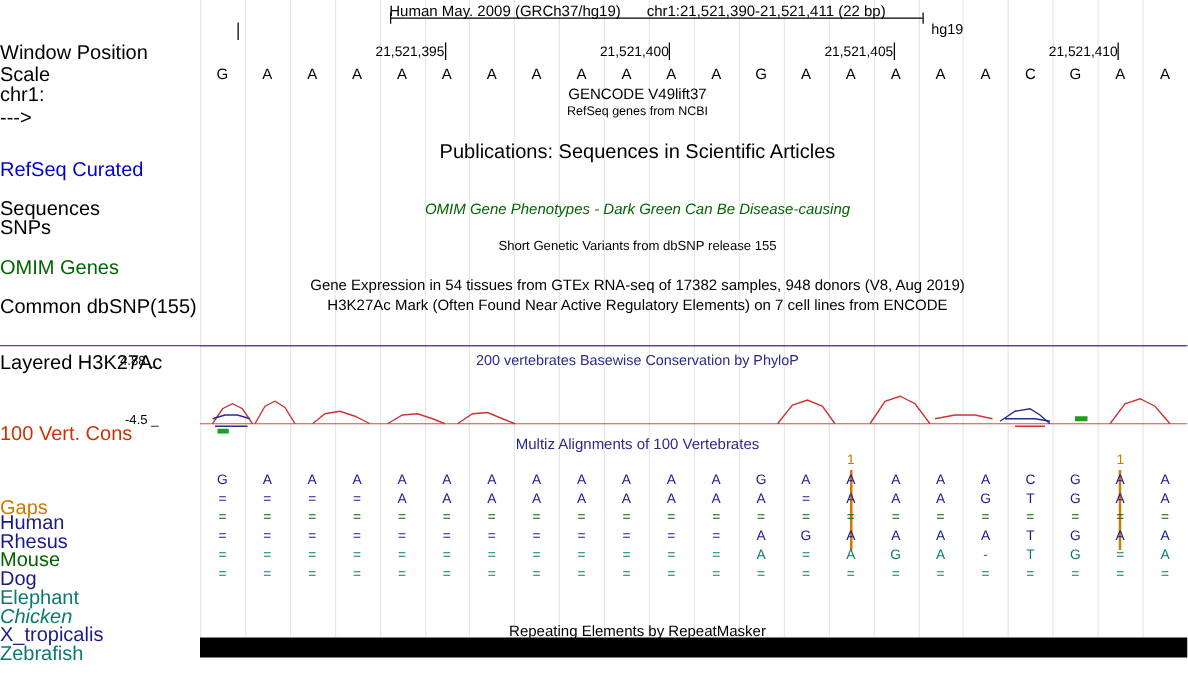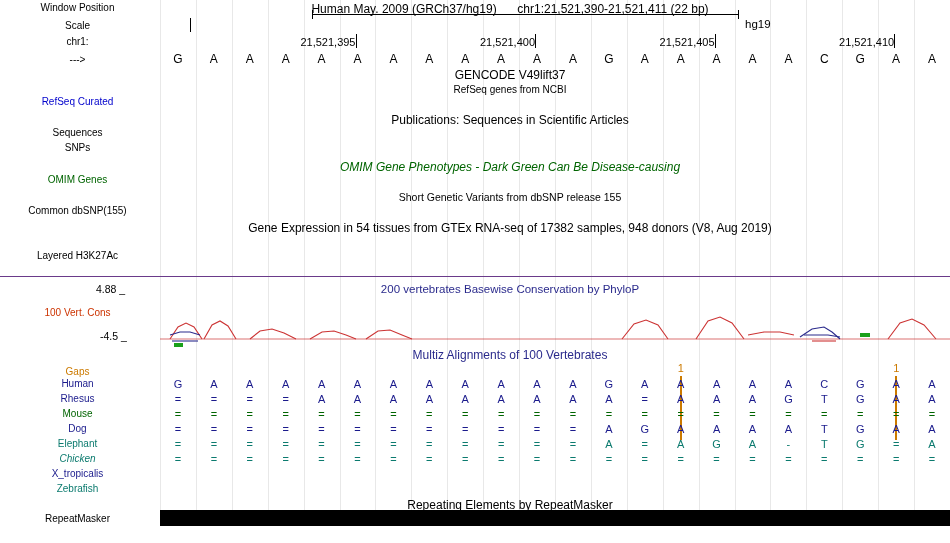--- a/index.html
+++ b/index.html
@@ -1,18 +1,18 @@
 <!DOCTYPE html>
 <html><head>
 <meta charset="utf-8">
 <style>
   html,body{margin:0;padding:0;}
   body{width:950px;height:543px;background:#ffffff;font-family:"Liberation Sans",sans-serif;font-size:11px;color:#000;overflow:hidden;position:relative;}
   .stage{position:relative;width:950px;height:543px;}
-  .lbl{position:absolute;text-align:center;white-space:nowrap;font-size:10px;}
+  .lbl{position:absolute;text-align:left;white-space:nowrap;font-size:16px;margin-top:32px;}
   .ctr{position:absolute;text-align:center;white-space:nowrap;}
   .gridcol{position:absolute;top:0;width:1px;background:#e8e8e8;}
   .baseRow{position:absolute;left:160px;width:790px;height:14px;}
   .baseRow span{position:absolute;text-align:center;width:18px;font-size:12px;}
   .tick{position:absolute;width:1px;background:#000;}
   .rule{position:absolute;background:#000;height:1px;}
   .navy{color:#1a1a8c;}
   .blue{color:#0000cc;}
   .dkgreen{color:#006400;}
   .teal{color:#0b7a6e;}
@@ -106,31 +106,32 @@
       <span style="left: 691.227px;">G</span>
       <span style="left: 727.136px;">A</span>
       <span style="left: 763.045px;">A</span>
     </div>
 
   <div class="ctr" style="left:160px;top:68px;width:700px;font-size:12px;">GENCODE V49lift37</div>
   <div class="ctr" style="left:160px;top:84px;width:700px;font-size:10px;">RefSeq genes from NCBI</div>
 
   <div class="lbl blue" style="left:0;top:96px;width:155px;">RefSeq Curated</div>
 
-  <div class="ctr" style="left:160px;top:113px;width:700px;font-size:12px;">Publications: Sequences in Scientific Articles</div>
+  <div class="ctr" style="left:160px;top:113px;width:700px;font-size:16px;">Publications: Sequences in Scientific Articles</div>
   <div class="lbl" style="left:0;top:127px;width:155px;">Sequences</div>
   <div class="lbl" style="left:0;top:142px;width:155px;">SNPs</div>
 
   <div class="ctr dkgreen" style="left:160px;top:160px;width:700px;font-size:12px;font-style:italic;">OMIM Gene Phenotypes - Dark Green Can Be Disease-causing</div>
   <div class="lbl dkgreen" style="left:0;top:174px;width:155px;">OMIM Genes</div>
 
   <div class="ctr" style="left:160px;top:191px;width:700px;font-size:10.5px;">Short Genetic Variants from dbSNP release 155</div>
   <div class="lbl" style="left:0;top:205px;width:155px;">Common dbSNP(155)</div>
 
   <div class="ctr" style="left:160px;top:221px;width:700px;font-size:12px;">Gene Expression in 54 tissues from GTEx RNA-seq of 17382 samples, 948 donors (V8, Aug 2019)</div>
+  <div class="ctr" style="left:160px;top:237px;width:700px;font-size:12px;">H3K27Ac Mark (Often Found Near Active Regulatory Elements) on 7 cell lines from ENCODE</div>
   <div class="lbl" style="left:0;top:250px;width:155px;">Layered H3K27Ac</div>
 
   <div class="sep" style="top:276px;"></div>
 
   <div class="ctr" style="left:160px;top:283px;width:700px;font-size:11.5px;color:#2a2a8c;">200 vertebrates Basewise Conservation by PhyloP</div>
   <div style="position:absolute;left:96px;top:283px;font-size:10.5px;">4.88 _</div>
   <div class="lbl" style="left:0;top:307px;width:155px;color:#cc3300;">100 Vert. Cons</div>
   <div style="position:absolute;left:100px;top:330px;font-size:10.5px;">-4.5 _</div>
 
   <svg class="consBox" viewBox="0 0 790 70" preserveAspectRatio="none">

